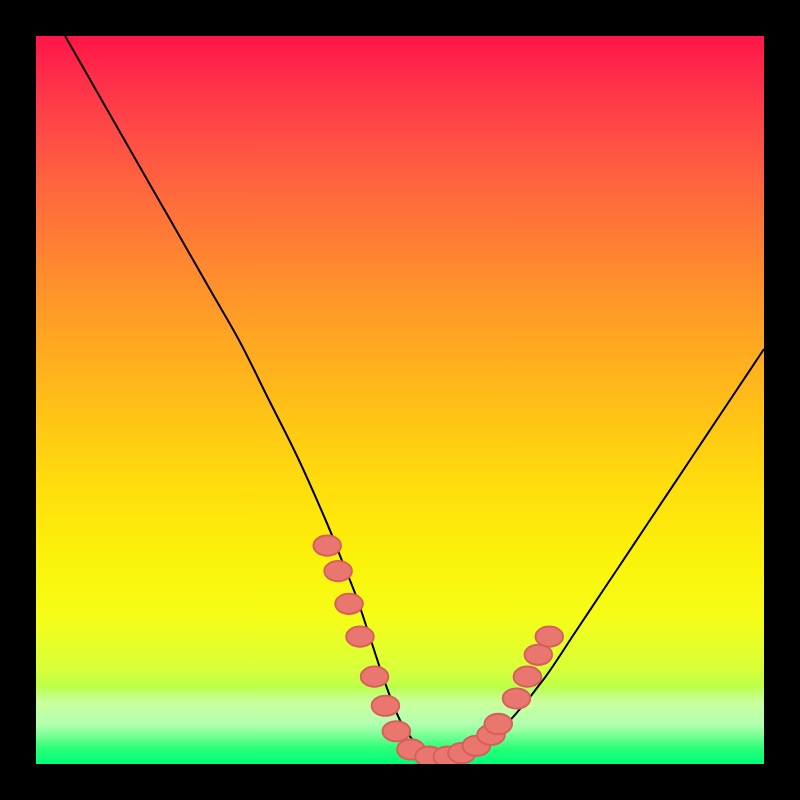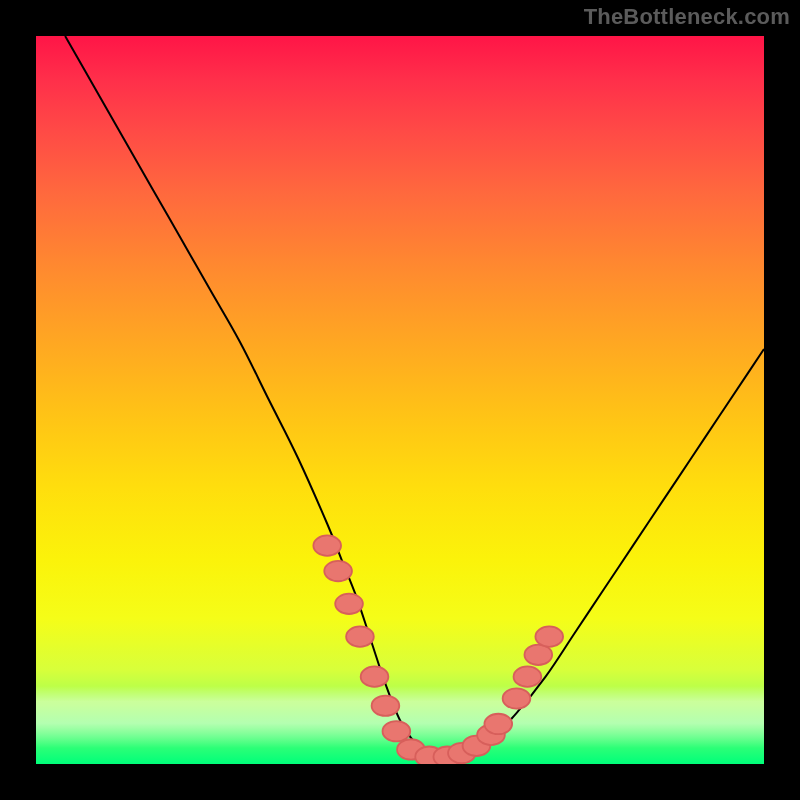--- a/index.html
+++ b/index.html
@@ -65,21 +65,20 @@
   }
   svg.curves {
     position: absolute;
     inset: 0;
   }
 </style>
 </head>
 <body>
 
 <div class="frame">
-  <div class="watermark">TheBottleneck.com</div>
   <div class="plot-wrap">
     <div class="gradient"></div>
     <div class="pale-band"></div>
     <svg class="curves" viewBox="0 0 100 100" preserveAspectRatio="none">
       <path id="curve-path" fill="none" stroke="#000000" stroke-width="2" vector-effect="non-scaling-stroke" d="M 4 0 C 4.72 1.26, 6.5600000000000005 4.48, 8 7 C 9.44 9.52, 10.56 11.48, 12 14 C 13.44 16.52, 14.56 18.48, 16 21 C 17.44 23.52, 18.56 25.48, 20 28 C 21.44 30.52, 22.56 32.48, 24 35 C 25.44 37.52, 26.56 39.3, 28 42 C 29.44 44.7, 30.56 47.12, 32 50 C 33.44 52.88, 34.56 54.94, 36 58 C 37.44 61.06, 38.92 64.48, 40 67 C 41.08 69.52, 41.28 70.2, 42 72 C 42.72 73.8, 43.28 75.02, 44 77 C 44.72 78.98, 45.28 80.84, 46 83 C 46.72 85.16, 47.28 87.02, 48 89 C 48.72 90.98, 49.28 92.56, 50 94 C 50.72 95.44, 51.28 96.19, 52 97 C 52.72 97.81, 53.28 98.14, 54 98.5 C 54.72 98.86, 55.28 99, 56 99 C 56.72 99, 56.92 98.86, 58 98.5 C 59.08 98.14, 60.56 97.99, 62 97 C 63.44 96.01, 64.56 94.62, 66 93 C 67.44 91.38, 68.56 89.98, 70 88 C 71.44 86.02, 72.56 84.16, 74 82 C 75.44 79.84, 76.56 78.16, 78 76 C 79.44 73.84, 80.56 72.16, 82 70 C 83.44 67.84, 84.56 66.16, 86 64 C 87.44 61.84, 88.56 60.16, 90 58 C 91.44 55.84, 92.56 54.16, 94 52 C 95.44 49.84, 96.92 47.62, 98 46 C 99.08 44.38, 99.64 43.54, 100 43"></path>
       <g id="markers">
           <ellipse cx="40" cy="70" rx="1.9" ry="1.4" fill="#e9766f" stroke="#d75f5b" stroke-width="0.25"></ellipse>
           <ellipse cx="41.5" cy="73.5" rx="1.9" ry="1.4" fill="#e9766f" stroke="#d75f5b" stroke-width="0.25"></ellipse>
           <ellipse cx="43" cy="78" rx="1.9" ry="1.4" fill="#e9766f" stroke="#d75f5b" stroke-width="0.25"></ellipse>
           <ellipse cx="44.5" cy="82.5" rx="1.9" ry="1.4" fill="#e9766f" stroke="#d75f5b" stroke-width="0.25"></ellipse>

